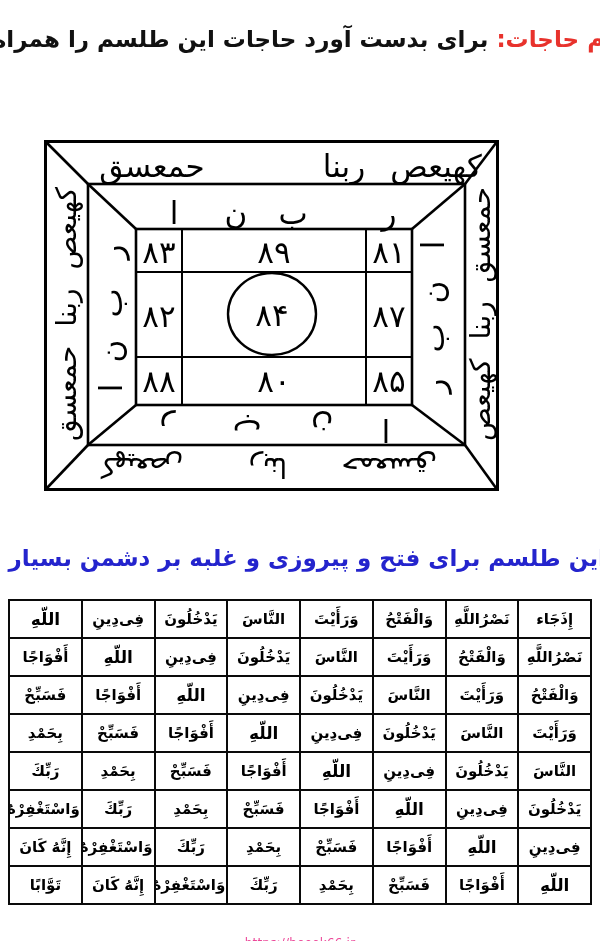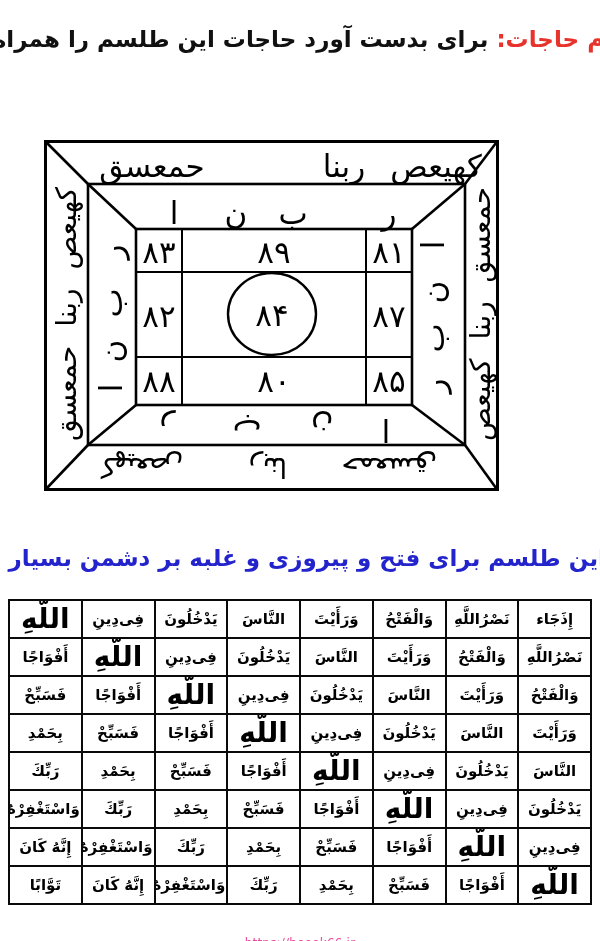--- a/index.html
+++ b/index.html
@@ -19,21 +19,21 @@
   .talisman text{fill:#000;}
   .nasr-table{
     position:absolute;top:599px;left:8px;width:584px;
     border-collapse:collapse;direction:rtl;table-layout:fixed;
   }
   .nasr-table td{
     border:2px solid #0a0a0a;height:36px;text-align:center;vertical-align:middle;
     font-weight:bold;font-size:15px;line-height:1;color:#000;
     overflow:hidden;padding:0 1px;
   }
-  .nasr-table td.big{font-size:28px;margin-left:20px;}
+  .nasr-table td.big{font-size:17px;margin-left:20px;}
   .footer-url{
     position:absolute;top:924px;left:0;width:100%;text-align:center;
     font-size:12px;color:#ec4899;letter-spacing:.2px;margin-top:12px;
   }
 </style>
 </head>
 <body>
 
 <div class="rtl-line top-line">
   <span class="red">م حاجات:</span>

